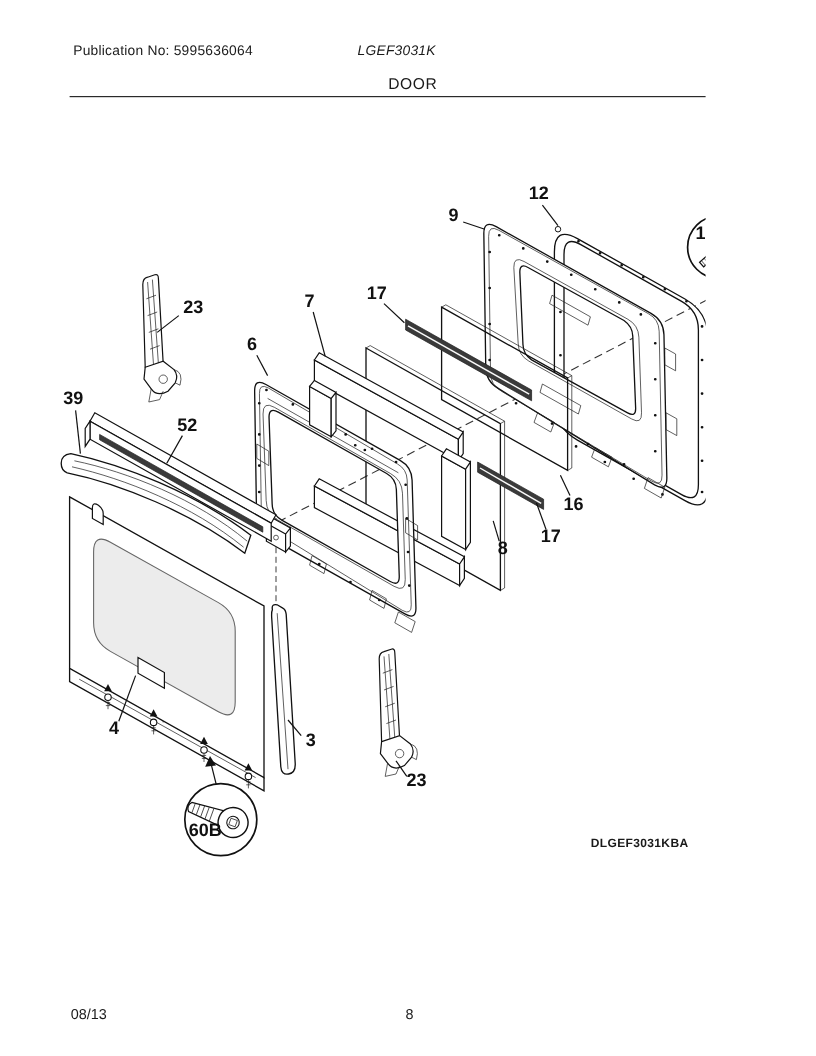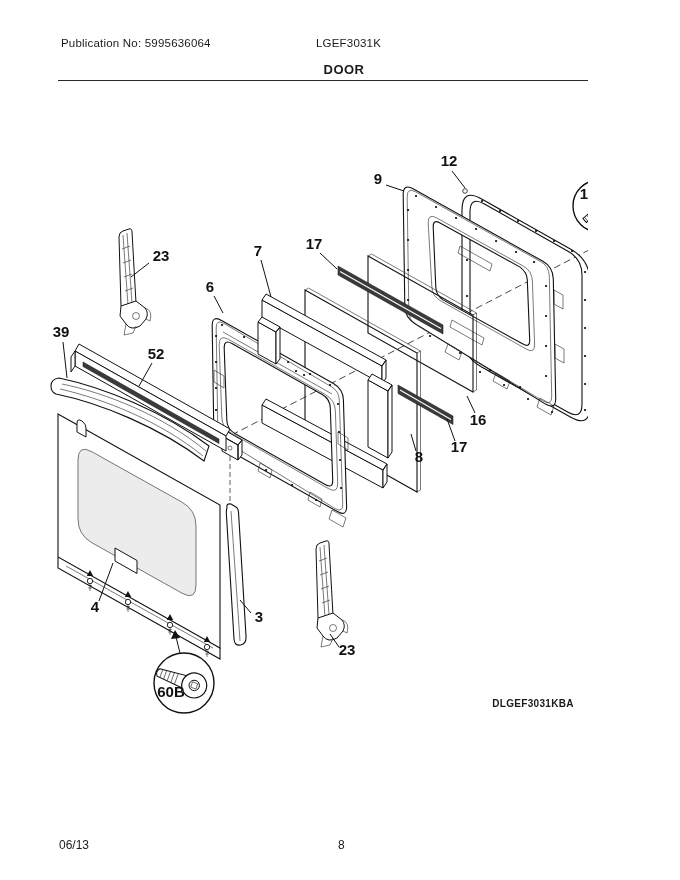--- a/index.html
+++ b/index.html
@@ -1,22 +1,22 @@
 <!DOCTYPE html>
 <html><head>
 <meta charset="utf-8">
 <style>
   html,body{margin:0;padding:0;background:#fff;}
   .page{position:relative;width:588px;height:880px;background:#ffffff;overflow:hidden;
         font-family:"Liberation Sans", sans-serif;color:#1a1a1a;}
   .hdr-text{position:absolute;font-size:11.5px;letter-spacing:.2px;white-space:nowrap;}
   .pub{left:61px;top:37px;}
-  .model{left:316px;top:37px;}
+  .model{left:298px;top:37px;font-style:italic;}
   .doc-title{position:absolute;left:300px;top:62px;width:88px;text-align:center;
-             font-size:13px;font-weight:bold;letter-spacing:.5px;}
+             font-size:13px;font-weight:normal;letter-spacing:.5px;}
   .rule{position:absolute;left:58px;top:80px;width:566px;height:1px;background:#2a2a2a;}
   .code{position:absolute;left:448px;top:698px;width:170px;text-align:center;
         font-size:10px;font-weight:bold;letter-spacing:.3px;}
   .ftr-text{position:absolute;font-size:12px;top:838px;white-space:nowrap;}
   .date{left:59px;} .pagenum{left:338px;}
   svg.diagram{position:absolute;left:0;top:0;}
   .part-label{font-family:"Liberation Sans",sans-serif;font-size:15px;font-weight:bold;
               fill:#111;text-anchor:middle;}
   .leader{stroke:#111;stroke-width:1;fill:none;}
   .ln{stroke:#111;stroke-width:1.1;fill:none;}
@@ -248,15 +248,15 @@
         <text x="95" y="612" class="part-label">4</text>
         <line x1="251" y1="613" x2="240" y2="600" class="leader"></line>
         <text x="259" y="622" class="part-label">3</text>
         <line x1="339" y1="647" x2="330" y2="634" class="leader"></line>
         <text x="347" y="655" class="part-label">23</text>
         <text x="171" y="697" class="part-label">60B</text>
       </g>
   </svg>
 
   <div class="code">DLGEF3031KBA</div>
-  <span class="ftr-text date">06/13</span>
+  <span class="ftr-text date">08/13</span>
   <span class="ftr-text pagenum">8</span>
 </div>
 
 </body></html>

